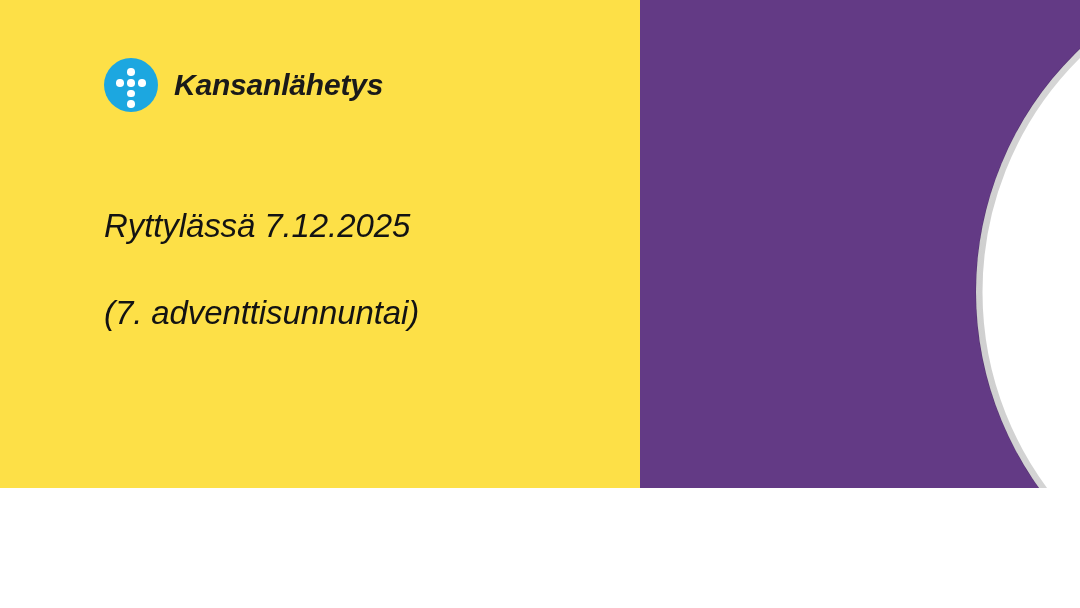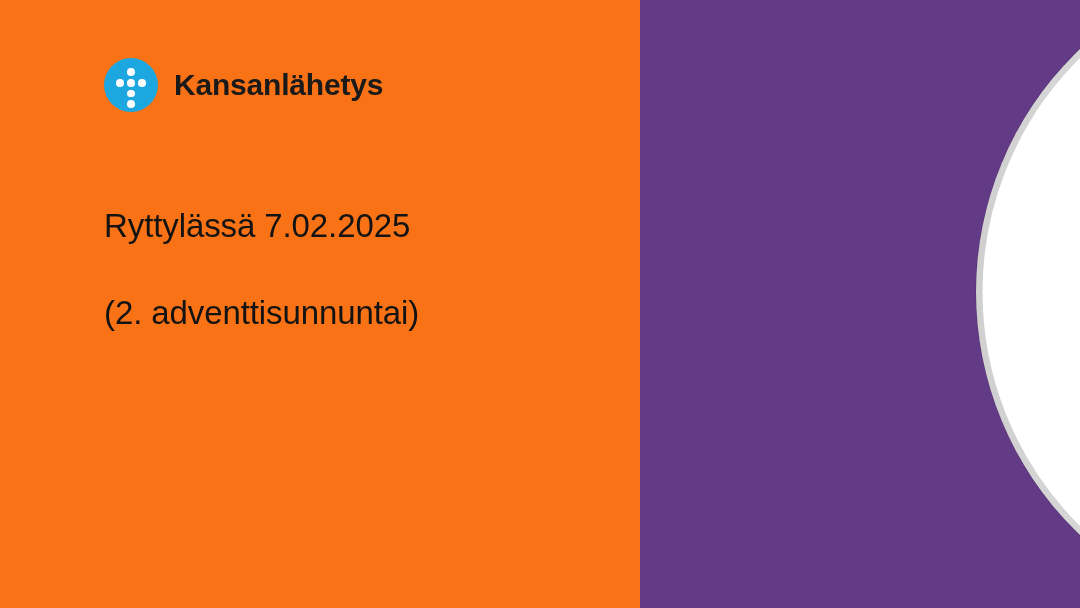--- a/index.html
+++ b/index.html
@@ -8,23 +8,24 @@
     padding: 0;
     background: #ffffff;
   }
   body {
     font-family: "Liberation Sans", "DejaVu Sans", sans-serif;
   }
 
   .slide {
     position: relative;
     width: 1080px;
-    height: 608px;
-    background: #f97316;
+    height: 488px;
+    background: #fde047;
     overflow: hidden;
+    font-style: italic;
   }
 
   
   .purple-layer {
     position: absolute;
     inset: 0;
     pointer-events: none;
   }
   .purple-layer svg {
     display: block;
@@ -142,17 +143,17 @@
       <span class="dot d-h1"></span>
       <span class="dot d-v2"></span>
       <span class="dot d-h2"></span>
       <span class="dot d-v3"></span>
       <span class="dot d-v4"></span>
     </span>
     <span class="brand-name">Kansanlähetys</span>
   </div>
 
   <div class="content">
-    <p class="event-place-date">Ryttylässä 7.02.2025</p>
-    <p class="event-subtitle-line">(2. adventtisunnuntai)</p>
+    <p class="event-place-date">Ryttylässä 7.12.2025</p>
+    <p class="event-subtitle-line">(7. adventtisunnuntai)</p>
   </div>
 
 </div>
 
 </body></html>

